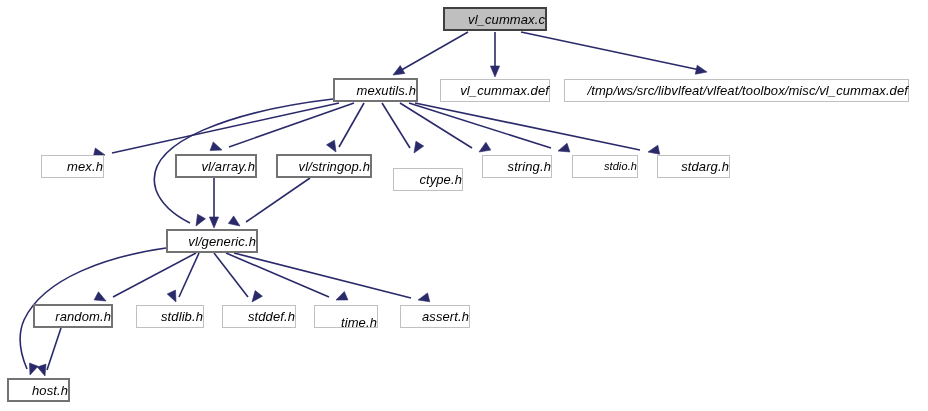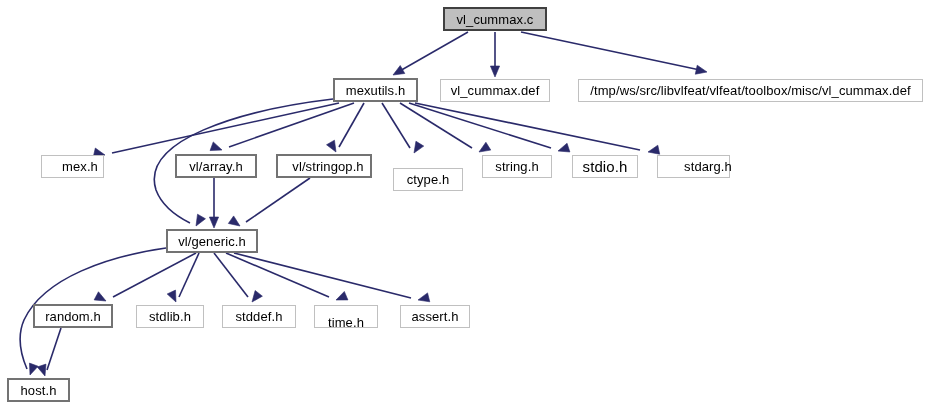--- a/index.html
+++ b/index.html
@@ -20,24 +20,25 @@
     left: 0;
     top: 0;
     width: 928px;
     height: 411px;
   }
   .node-box {
     position: absolute;
     box-sizing: border-box;
     display: flex;
     align-items: center;
-    justify-content: center;
+    justify-content: flex-end;
     background: #ffffff;
     color: #000000;
     white-space: nowrap;
+    font-style: italic;
   }
   .node-box.thin {
     border: 1px solid #c0c0c0;
   }
   .node-box.thick {
     border: 2px solid #737373;
   }
   .node-box.root {
     border: 2px solid #404040;
     background: #bfbfbf;
@@ -113,40 +114,40 @@
   <div id="nodes-layer">
       <div class="node-box root" style="left: 443px; top: 7px; width: 104px; height: 24px; background: rgb(191, 191, 191);">
         <span class="node-label" style="font-size: 13px;">vl_cummax.c</span>
       </div>
       <div class="node-box thick" style="left: 333px; top: 78px; width: 85px; height: 24px;">
         <span class="node-label" style="font-size: 13px;">mexutils.h</span>
       </div>
       <div class="node-box thin" style="left: 440px; top: 79px; width: 110px; height: 23px;">
         <span class="node-label" style="font-size: 13px;">vl_cummax.def</span>
       </div>
-      <div class="node-box thin" style="left: 578px; top: 79px; width: 345px; height: 23px;">
+      <div class="node-box thin" style="left: 564px; top: 79px; width: 345px; height: 23px;">
         <span class="node-label" style="font-size: 13px;">/tmp/ws/src/libvlfeat/vlfeat/toolbox/misc/vl_cummax.def</span>
       </div>
       <div class="node-box thin" style="left: 41px; top: 155px; width: 63px; height: 23px; padding-left: 15px;">
         <span class="node-label" style="font-size: 13px;">mex.h</span>
       </div>
       <div class="node-box thick" style="left: 175px; top: 154px; width: 82px; height: 24px;">
         <span class="node-label" style="font-size: 13px;">vl/array.h</span>
       </div>
       <div class="node-box thick" style="left: 276px; top: 154px; width: 96px; height: 24px; padding-left: 8px;">
         <span class="node-label" style="font-size: 13px;">vl/stringop.h</span>
       </div>
       <div class="node-box thin" style="left: 393px; top: 168px; width: 70px; height: 23px;">
         <span class="node-label" style="font-size: 13px;">ctype.h</span>
       </div>
       <div class="node-box thin" style="left: 482px; top: 155px; width: 70px; height: 23px;">
         <span class="node-label" style="font-size: 13px;">string.h</span>
       </div>
       <div class="node-box thin" style="left: 572px; top: 155px; width: 66px; height: 23px;">
-        <span class="node-label" style="font-size: 15px;">stdio.h</span>
+        <span class="node-label" style="font-size: 11px;">stdio.h</span>
       </div>
       <div class="node-box thin" style="left: 657px; top: 155px; width: 73px; height: 23px; padding-left: 29px;">
         <span class="node-label" style="font-size: 13px;">stdarg.h</span>
       </div>
       <div class="node-box thick" style="left: 166px; top: 229px; width: 92px; height: 24px;">
         <span class="node-label" style="font-size: 13px;">vl/generic.h</span>
       </div>
       <div class="node-box thick" style="left: 33px; top: 304px; width: 80px; height: 24px;">
         <span class="node-label" style="font-size: 13px;">random.h</span>
       </div>

